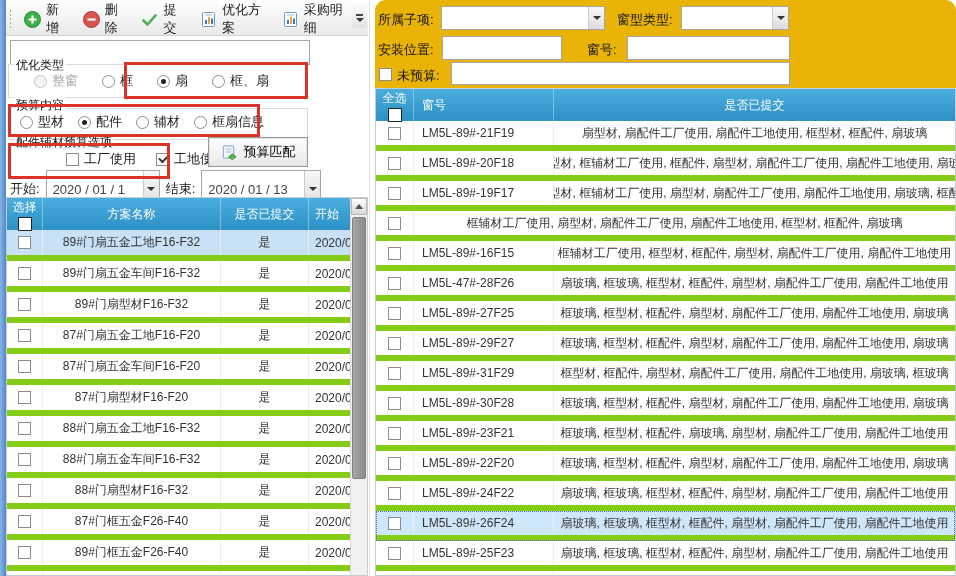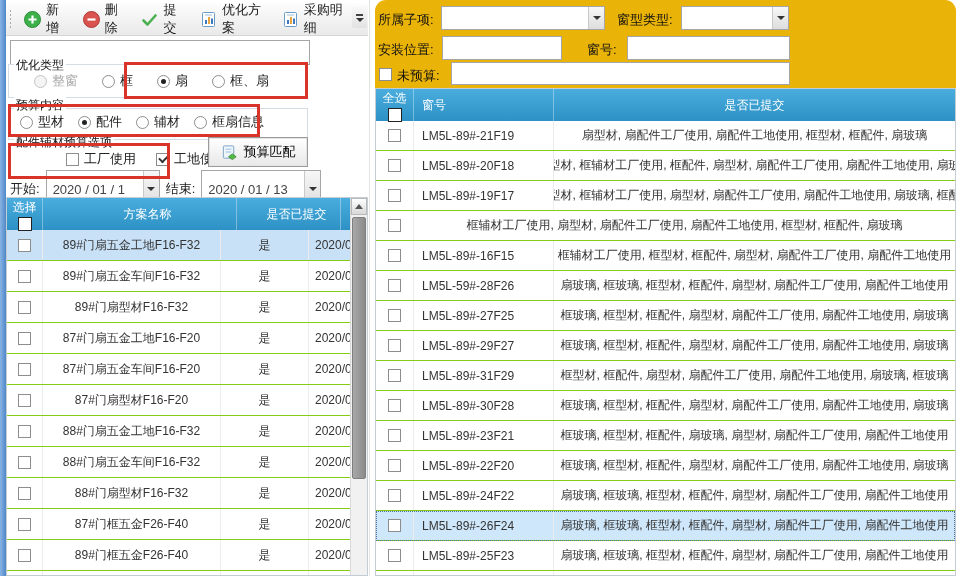--- a/index.html
+++ b/index.html
@@ -61,29 +61,29 @@
             display:flex; align-items:center; justify-content:center; }
   .dd-btn::after { content:""; width:0; height:0; border-left:4px solid transparent; border-right:4px solid transparent;
                    border-top:4px solid #333; }
 
   
   .grid { position:absolute; background:#fff; overflow:hidden; border:1px solid #c4ccd4; }
   .ghead { display:flex; background:linear-gradient(#4aadde,#2d91c5); color:#fff; }
   .ghead .hcell { display:flex; align-items:center; justify-content:center; border-right:1px solid rgba(255,255,255,.35); }
   .hcell.sel { flex-direction:column; justify-content:center; gap:1px; padding-top:1px; }
   .hcell .cb { border:1px solid #222; width:14px; height:14px; }
-  .grow { display:flex; border-bottom:1px solid #84cc16; background:#fff; }
+  .grow { display:flex; border-bottom:6px solid #84cc16; background:#fff; }
   .grow .cell { display:flex; align-items:center; justify-content:center; border-right:1px solid #ececec;
                 overflow:hidden; white-space:nowrap; color:#333; }
   .grow.sel-left  { background:#c9e1f6; }
   .grow.sel-right { background:#cfe7fa; outline:1px dotted #4a6fa5; outline-offset:-1px; }
 
   
   .ltable { left:0; top:197px; width:362px; height:379px; }
-  .ltable .ghead { height:32px;gap:16px; }
+  .ltable .ghead { height:32px; }
   .ltable .grow { height:31px; }
   .ltable .col0 { width:36px; flex:none; }
   .ltable .col1 { width:178px; flex:none; }
   .ltable .col2 { width:88px; flex:none; }
   .ltable .col3 { width:60px; flex:none; border-right:none; justify-content:flex-start; padding-left:6px; }
 
   
   .sbar { position:absolute; right:0; top:0; width:17px; height:100%; background:#f1f1f1; border-left:1px solid #d9d9d9; z-index:5; }
   .sbar .sb-up { position:absolute; top:0; left:0; width:16px; height:17px; background:linear-gradient(#fefefe,#d9d9d9);
                  border:1px solid #b9b9b9; display:flex; align-items:center; justify-content:center; }
@@ -434,21 +434,21 @@
             <span class="cell col0">
               <span class="cb"></span>
             </span>
             <span class="cell col1">LM5L-89#-16F15</span>
             <span class="cell col2">框辅材工厂使用, 框型材, 框配件, 扇型材, 扇配件工厂使用, 扇配件工地使用</span>
           </div>
           <div class="grow">
             <span class="cell col0">
               <span class="cb"></span>
             </span>
-            <span class="cell col1">LM5L-59#-28F26</span>
+            <span class="cell col1">LM5L-47#-28F26</span>
             <span class="cell col2">扇玻璃, 框玻璃, 框型材, 框配件, 扇型材, 扇配件工厂使用, 扇配件工地使用</span>
           </div>
           <div class="grow">
             <span class="cell col0">
               <span class="cb"></span>
             </span>
             <span class="cell col1">LM5L-89#-27F25</span>
             <span class="cell col2">框玻璃, 框型材, 框配件, 扇型材, 扇配件工厂使用, 扇配件工地使用, 扇玻璃</span>
           </div>
           <div class="grow">

